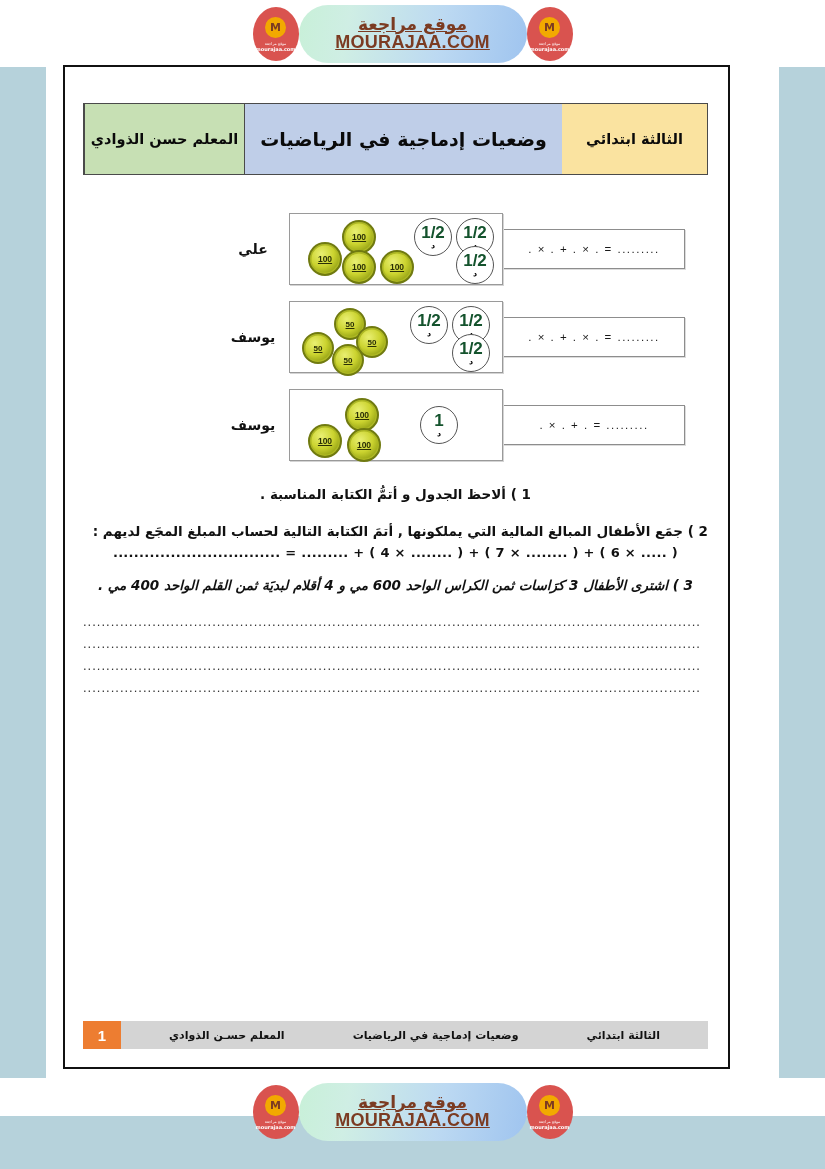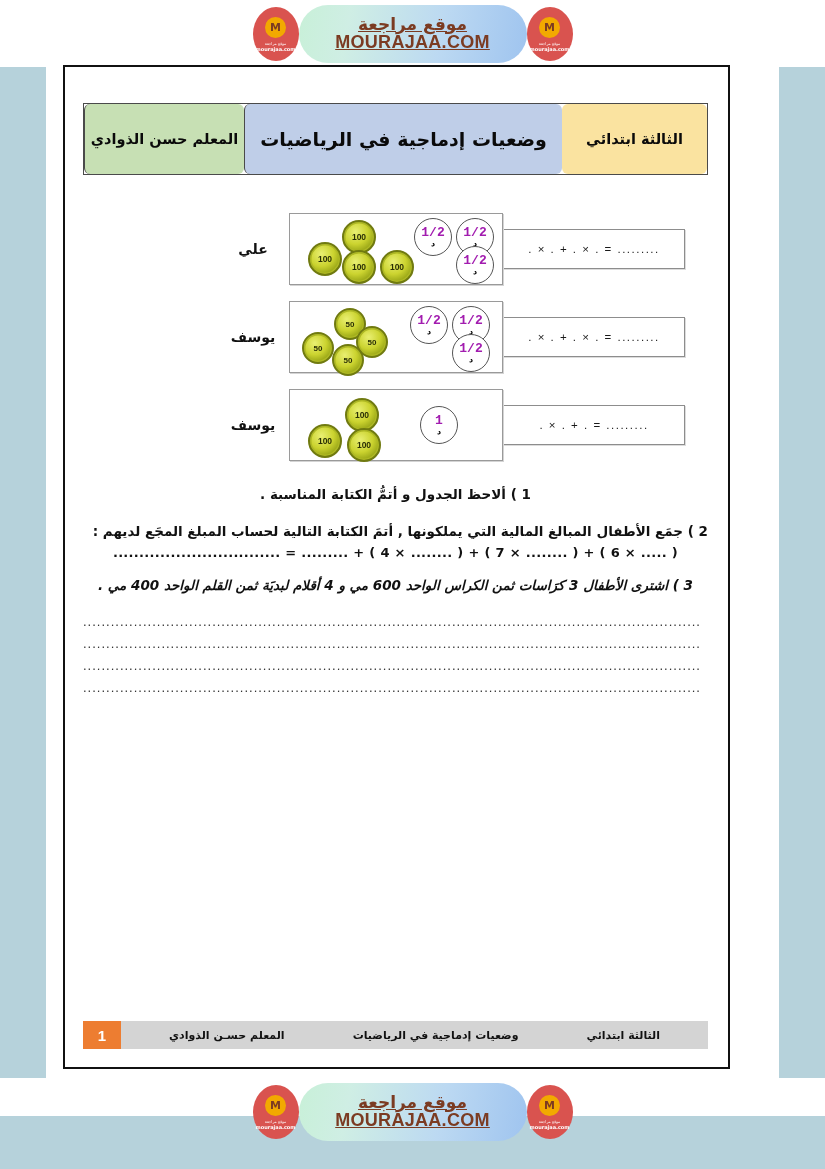--- a/index.html
+++ b/index.html
@@ -75,21 +75,20 @@
     position: absolute; right: 20px; top: 36px;
     width: 625px; height: 72px;
     display: flex; flex-direction: row;
     border: 1px solid #4a4a4a;
     box-sizing: border-box;
   }
   .hcell {
     display: flex; align-items: center; justify-content: center;
     font-weight: bold; color: #0a0a0a; text-align: center;
     box-sizing: border-box;
-    border-radius: 6px;
   }
   #hcell-teacher { width: 160px; background: #c7e0b4; font-size: 14.5px; border-left: 1px solid #4a4a4a; }
   #hcell-title   { flex: 1;     background: #bfcee8; font-size: 19px;   border-left: 1px solid #4a4a4a; }
   #hcell-level   { width: 145px; background: #fae3a0; font-size: 14.5px; }
   
   #content {
     position: absolute; right: 20px; top: 130px;
     width: 625px;
     color: #111;
   }
@@ -121,30 +120,31 @@
     box-shadow: 1px 1px 0 #d4d4d4;
   }
   .coin {
     position: absolute; width: 30px; height: 30px; border-radius: 50%;
     background: radial-gradient(circle at 38% 33%, #e9ef72 0%, #cbd32f 45%, #97a416 75%, #6f7a0c 100%);
     border: 2px solid #707a10;
     display: flex; align-items: center; justify-content: center;
     font-family: "Liberation Sans", sans-serif;
     font-size: 8.5px; font-weight: bold; color: #2a2f05;
     box-shadow: inset 0 0 0 1.5px #aeb824;
+    text-decoration: underline;
   }
   .coin.small { width: 28px; height: 28px; font-size: 8px; }
   .bill {
     position: absolute;
     width: 36px; height: 36px; border-radius: 50%;
     border: 1px solid #555; background: #fff;
     display: flex; flex-direction: column; align-items: center; justify-content: center;
     line-height: 1;
   }
-  .bill .v { font-family: Liberation Mono, monospace; font-size: 13px; font-weight: bold; color: #a21caf; }
+  .bill .v { font-family: Liberation Sans, sans-serif; font-size: 17px; font-weight: bold; color: #14532d; }
   .bill .u { font-size: 8px; font-weight: bold; color: #000; margin-top: 1px; }
   .formula-box {
     width: 180px; height: 38px; margin-right: 23px;
     border: 1px solid #8d8d8d; background: #fff;
     display: flex; align-items: center; justify-content: center;
     box-shadow: 1px 1px 0 #dcdcdc;
   }
   .formula-box span {
     font-family: "Liberation Sans", sans-serif;
     font-size: 11.5px; color: #1a1a1a; letter-spacing: 1.5px;

